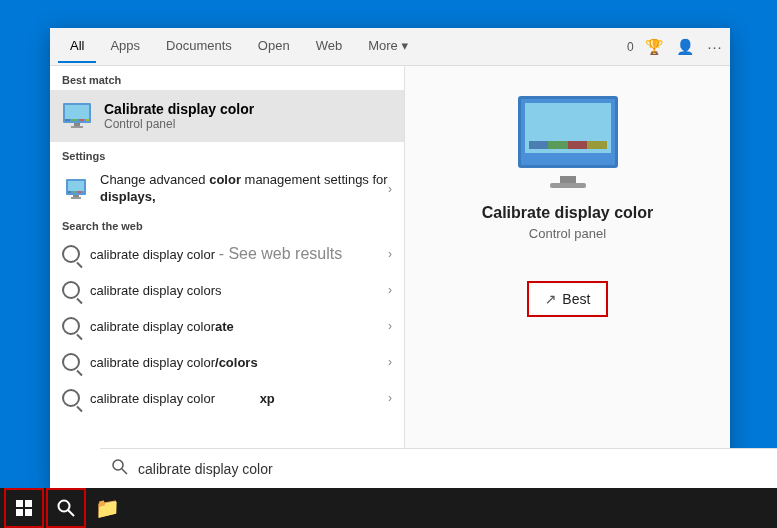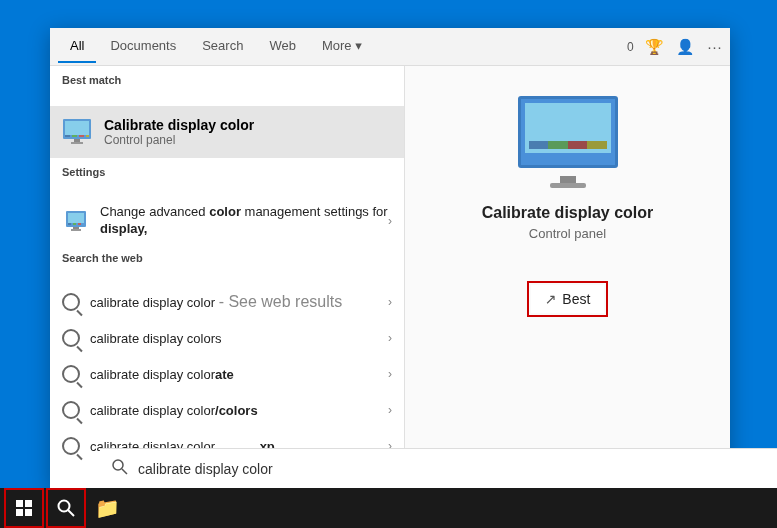--- a/index.html
+++ b/index.html
@@ -82,21 +82,21 @@
     
     .left-panel {
       width: 355px;
       flex-shrink: 0;
       overflow-y: auto;
       border-right: 1px solid #e0e0e0;
       background: #fff;
     }
 
     .section-label {
-      padding: 8px 12px 20px;
+      padding: 8px 12px 4px;
       font-size: 11px;
       font-weight: 600;
       color: #444;
       text-transform: none;
     }
 
     
     .best-match-item {
       display: flex;
       align-items: center;
@@ -390,22 +390,23 @@
       color: #ffd700;
     }
   </style>
 </head>
 <body>
 
 <div class="search-panel">
 
   <div class="tab-bar">
     <div class="tab-item active">All</div>
+    <div class="tab-item">Apps</div>
     <div class="tab-item">Documents</div>
-    <div class="tab-item">Search</div>
+    <div class="tab-item">Open</div>
     <div class="tab-item">Web</div>
     <div class="tab-item">More ▾</div>
     <div class="tab-right">
       <span class="tab-badge">0</span>
       <span class="tab-icon-btn">🏆</span>
       <span class="tab-icon-btn">👤</span>
       <span class="tab-icon-btn">···</span>
     </div>
   </div>
 
@@ -440,21 +441,21 @@
             <rect x="1" y="1" width="20" height="16" fill="#5b9bd5" rx="1"></rect>
             <rect x="3" y="3" width="16" height="10" fill="#87ceeb"></rect>
             <rect x="3" y="13" width="3" height="2" fill="#4a7db0"></rect>
             <rect x="8" y="13" width="3" height="2" fill="#60b060"></rect>
             <rect x="13" y="13" width="3" height="2" fill="#c06060"></rect>
             <rect x="8" y="17" width="6" height="2" fill="#888"></rect>
             <rect x="6" y="19" width="10" height="2" fill="#999"></rect>
           </svg>
         </div>
         <div class="settings-text">
-          Change advanced <span class="highlight">color</span> management settings for <span class="highlight">display,</span>
+          Change advanced <span class="highlight">color</span> management settings for <span class="highlight">displays,</span>
         </div>
         <div class="chevron">›</div>
       </div>
 
       <div class="section-label">Search the web</div>
 
       <div class="web-item">
         <div class="search-icon-small"></div>
         <div class="web-text">
           calibrate display color <span class="sub-text">- See web results</span>

